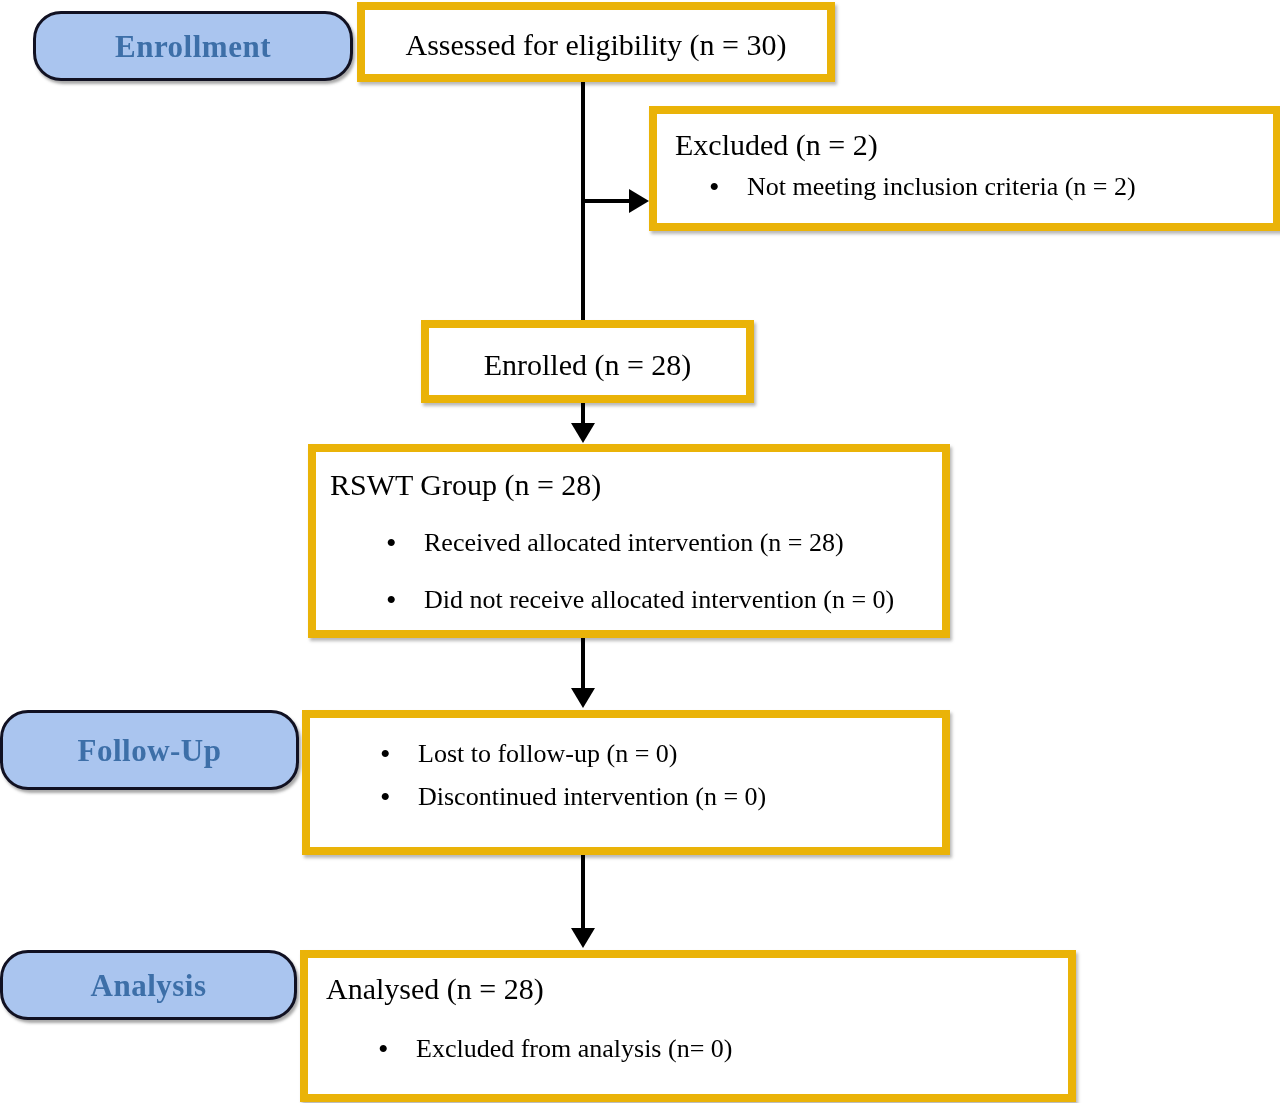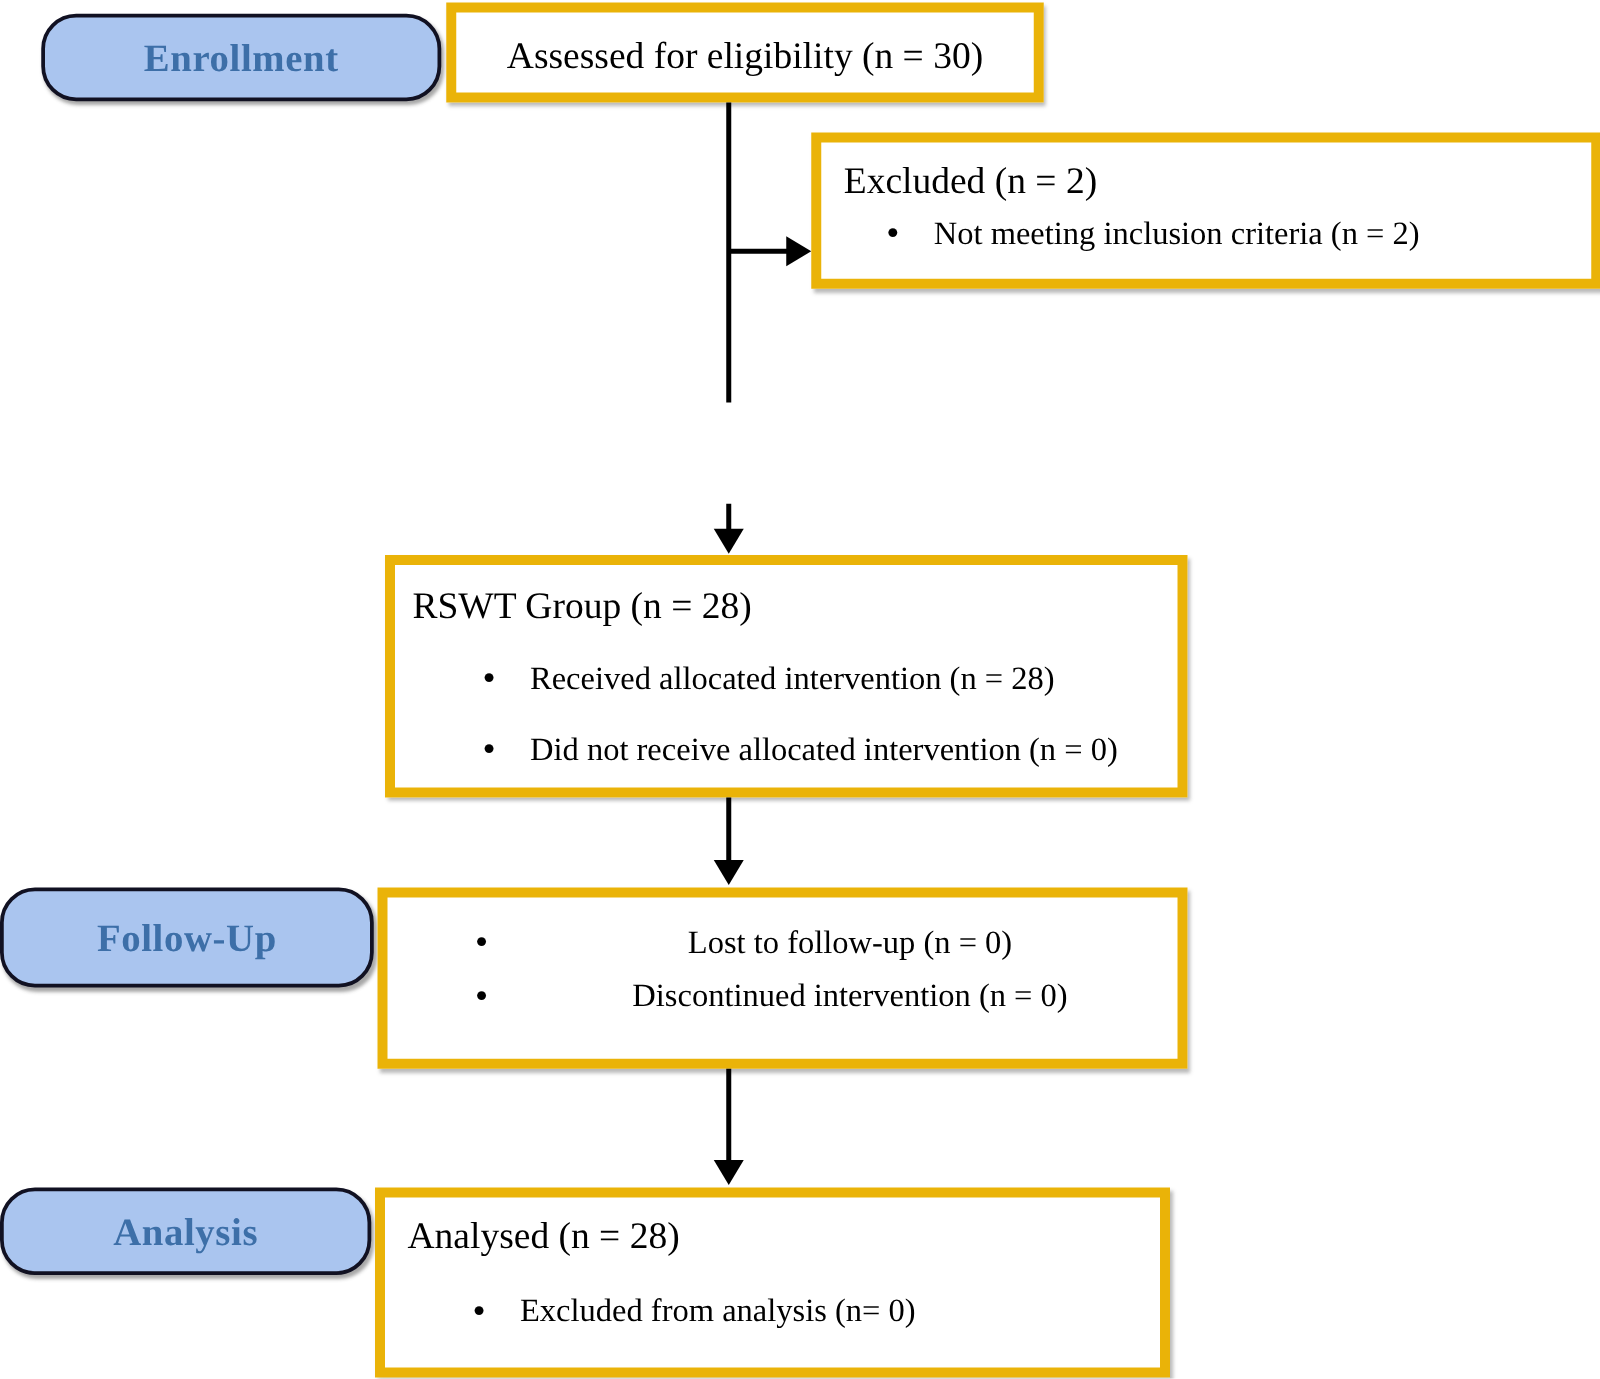--- a/index.html
+++ b/index.html
@@ -129,54 +129,57 @@
   <div class="h-line" style="left:583px; top:199px; width:52px;"></div>
   <div class="arrow-right" style="left:629px; top:189px;"></div>
 
   <div class="node-box shadowed" style="left:649px; top:106px; width:632px; height:125px;">
     <div class="box-title" style="margin:14px 0 0 18px;">Excluded  (n = 2)</div>
     <ul class="bullets" style="margin:8px 0 0 44px;">
       <li>Not meeting inclusion criteria (n = 2)</li>
     </ul>
   </div>
 
+  <div class="node-box shadowed" style="left:421px; top:320px; width:333px; height:83px;">
+    <div class="box-title centered" style="margin-top:20px;">Enrolled (n = 28)</div>
+  </div>
 
   <div class="v-line" style="left:581px; top:403px; height:24px;"></div>
   <div class="arrow-down" style="left:571px; top:423px;"></div>
 
 
   <div class="node-box shadowed" style="left:308px; top:444px; width:642px; height:194px;">
     <div class="box-title" style="margin:16px 0 0 14px;">RSWT Group  (n = 28)</div>
     <ul class="bullets" style="margin:24px 0 0 62px;">
       <li style="margin-bottom:26px;">Received allocated intervention (n = 28)</li>
       <li>Did not receive allocated intervention (n = 0)</li>
     </ul>
   </div>
 
   <div class="v-line" style="left:581px; top:638px; height:52px;"></div>
   <div class="arrow-down" style="left:571px; top:688px;"></div>
 
   <div class="stage-pill" style="left:0px; top:710px; width:299px; height:80px;">
     <span class="stage-label">Follow-Up</span>
   </div>
 
-  <div class="node-box shadowed" style="left:302px; top:710px; width:648px; height:145px;text-align:center;">
+  <div class="node-box shadowed" style="left:302px; top:710px; width:648px; height:145px;">
     <ul class="bullets" style="margin:20px 0 0 62px;">
       <li style="margin-bottom:12px;">Lost to follow-up (n = 0)</li>
       <li>Discontinued intervention (n = 0)</li>
     </ul>
   </div>
 
   <div class="v-line" style="left:581px; top:855px; height:75px;"></div>
   <div class="arrow-down" style="left:571px; top:928px;"></div>
 
   <div class="stage-pill" style="left:0px; top:950px; width:297px; height:70px;">
     <span class="stage-label">Analysis</span>
   </div>
 
-  <div class="node-box shadowed" style="left:300px; top:950px; width:636px; height:152px;">
+  <div class="node-box shadowed" style="left:300px; top:950px; width:776px; height:152px;">
     <div class="box-title" style="margin:14px 0 0 18px;">Analysed  (n = 28)</div>
     <ul class="bullets" style="margin:26px 0 0 62px;">
       <li>Excluded from analysis  (n= 0)</li>
     </ul>
   </div>
 
 </div>
 
 </body></html>

